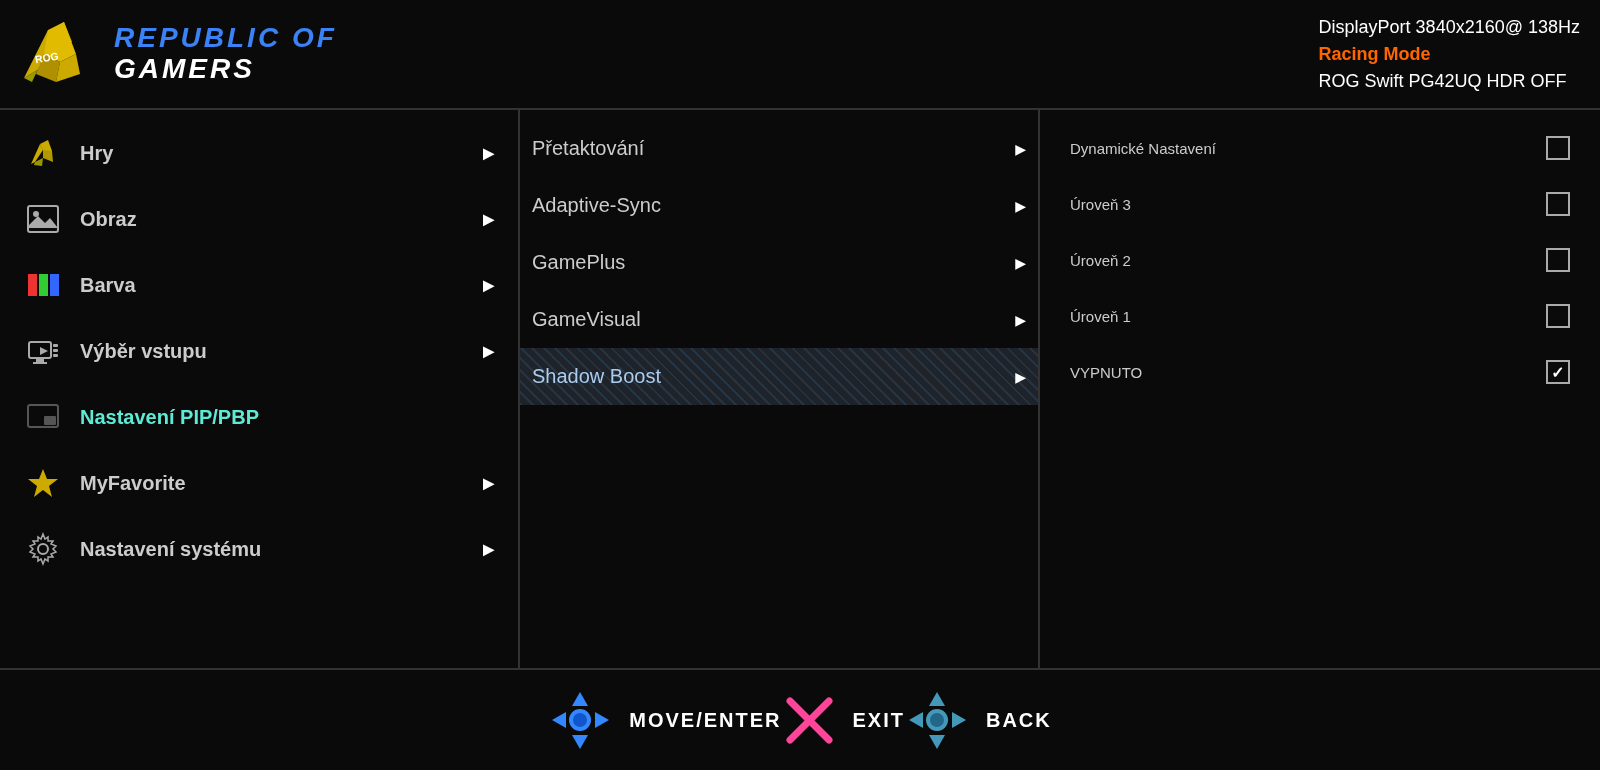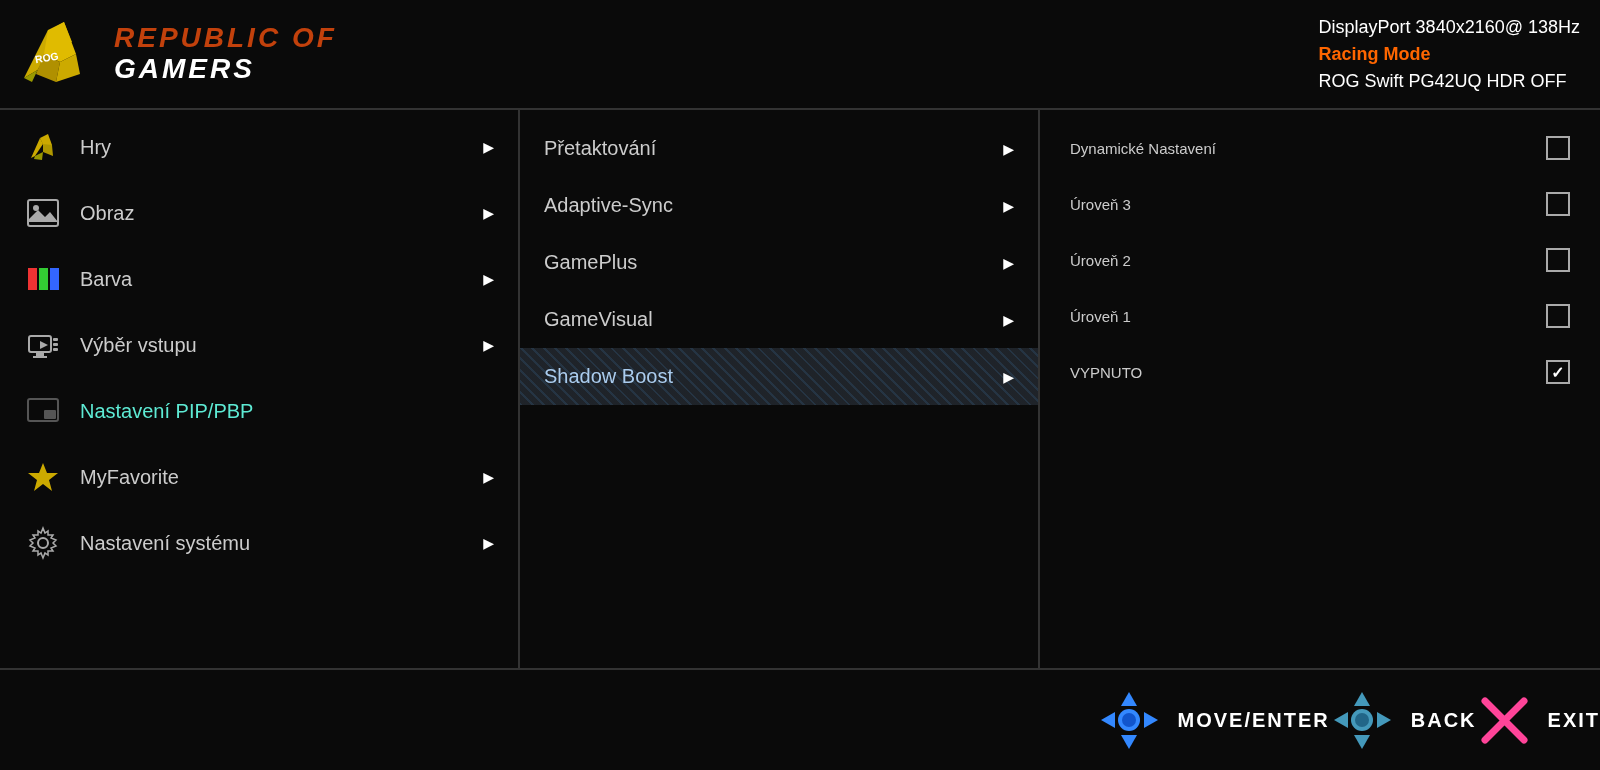--- a/index.html
+++ b/index.html
@@ -36,21 +36,21 @@
     }
 
     .brand-text {
       display: flex;
       flex-direction: column;
     }
 
     .brand-text .republic {
       font-size: 28px;
       font-weight: 900;
-      color: #c2410c;
+      color: #3b82f6;
       letter-spacing: 3px;
       line-height: 1.1;
       font-style: italic;
     }
 
     .brand-text .gamers {
       font-size: 28px;
       font-weight: 700;
       color: #ffffff;
       letter-spacing: 3px;
@@ -82,21 +82,22 @@
     .main-content {
       display: flex;
       height: calc(770px - 110px - 100px);
       border-bottom: 2px solid #333;
     }
 
     
     .left-panel {
       width: 520px;
       border-right: 2px solid #333;
-      padding: 4px 0;
+      padding: 10px 0;
+      font-weight: bold;
     }
 
     .menu-item {
       display: flex;
       align-items: center;
       gap: 18px;
       padding: 14px 24px;
       cursor: pointer;
       font-size: 20px;
       color: #cccccc;
@@ -128,21 +129,21 @@
     
     .middle-panel {
       width: 520px;
       border-right: 2px solid #333;
       padding: 10px 0;
     }
 
     .sub-menu-item {
       display: flex;
       align-items: center;
-      padding: 17px 24px;
+      padding: 17px 12px;
       cursor: pointer;
       font-size: 20px;
       color: #cccccc;
       justify-content: space-between;
     }
 
     .sub-menu-item.selected {
       background: repeating-linear-gradient(
         45deg,
         rgba(100, 150, 200, 0.3),
@@ -193,21 +194,21 @@
       color: #ffffff;
       font-size: 16px;
       font-weight: bold;
     }
 
     
     .footer {
       height: 100px;
       display: flex;
       align-items: center;
-      justify-content: flex-end;
+      justify-content: center;
       background: #0a0a0a;
     }
 
     .footer-action {
       display: flex;
       align-items: center;
       gap: 16px;
     }
 
     .footer-label {
@@ -412,37 +413,37 @@
 
       <polygon points="61,32 47,24 47,40" fill="#3388ff"></polygon>
 
       <circle cx="32" cy="32" r="11" fill="#3388ff"></circle>
       <circle cx="32" cy="32" r="7" fill="#1155cc"></circle>
     </svg>
     <span class="footer-label">MOVE/ENTER</span>
   </div>
 
   <div class="footer-action">
-    <svg width="65" height="65" viewBox="0 0 65 65">
-
-      <polygon points="32,4 40,18 24,18" fill="#4499bb"></polygon>
-
-      <polygon points="32,61 40,47 24,47" fill="#4499bb"></polygon>
-
-      <polygon points="4,32 18,24 18,40" fill="#4499bb"></polygon>
-
-      <polygon points="61,32 47,24 47,40" fill="#4499bb"></polygon>
-
-      <circle cx="32" cy="32" r="11" fill="#4499bb"></circle>
-      <circle cx="32" cy="32" r="7" fill="#226688"></circle>
-    </svg>
-    <span class="footer-label">BACK</span>
-  </div>
-
-  <div class="footer-action">
     <svg width="55" height="55" viewBox="0 0 55 55">
       <line x1="8" y1="8" x2="47" y2="47" stroke="#ff4499" stroke-width="7" stroke-linecap="round"></line>
       <line x1="47" y1="8" x2="8" y2="47" stroke="#ff4499" stroke-width="7" stroke-linecap="round"></line>
     </svg>
     <span class="footer-label">EXIT</span>
   </div>
 
+  <div class="footer-action">
+    <svg width="65" height="65" viewBox="0 0 65 65">
+
+      <polygon points="32,4 40,18 24,18" fill="#4499bb"></polygon>
+
+      <polygon points="32,61 40,47 24,47" fill="#4499bb"></polygon>
+
+      <polygon points="4,32 18,24 18,40" fill="#4499bb"></polygon>
+
+      <polygon points="61,32 47,24 47,40" fill="#4499bb"></polygon>
+
+      <circle cx="32" cy="32" r="11" fill="#4499bb"></circle>
+      <circle cx="32" cy="32" r="7" fill="#226688"></circle>
+    </svg>
+    <span class="footer-label">BACK</span>
+  </div>
+
 </div>
 
 </body></html>

